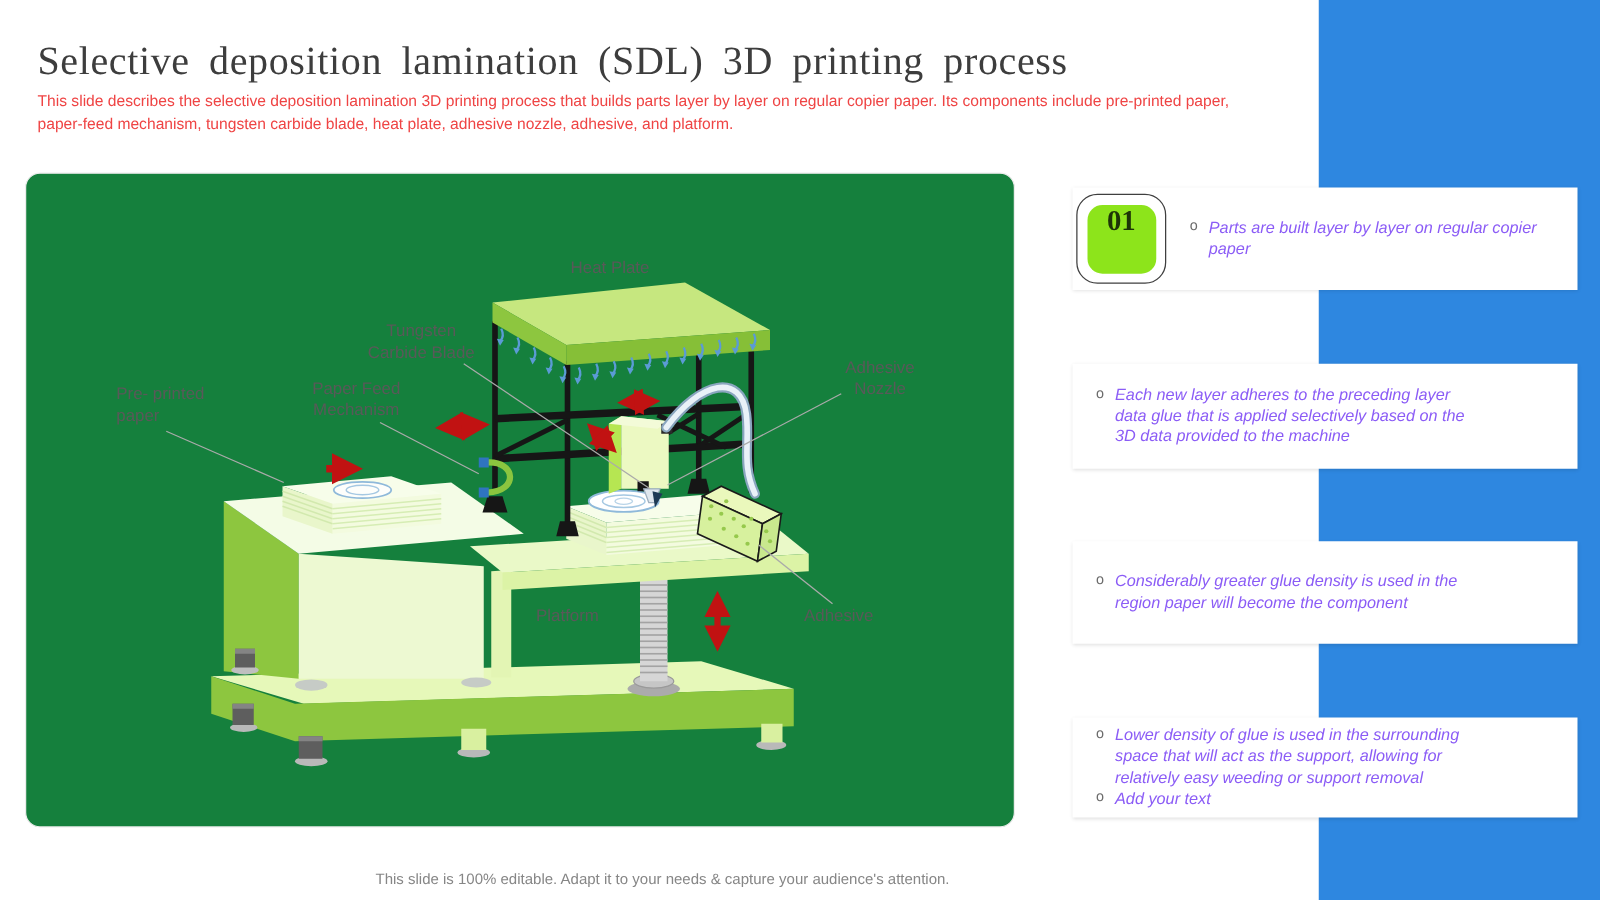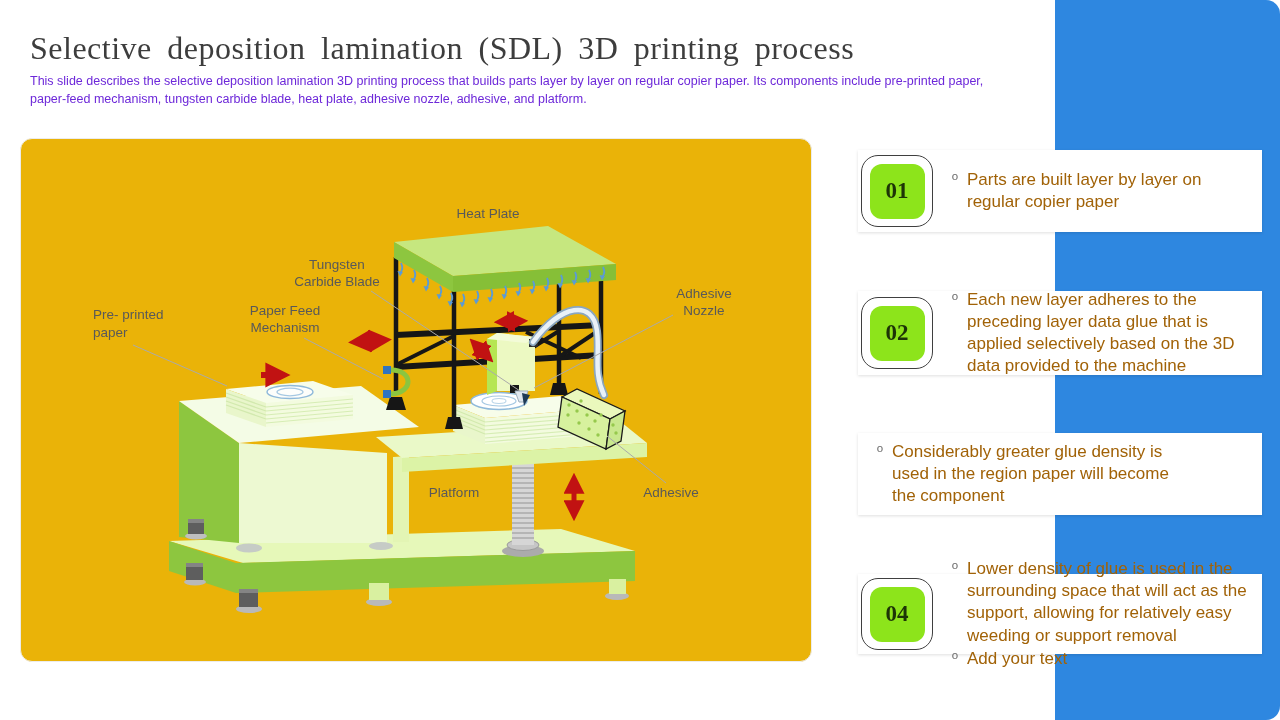--- a/index.html
+++ b/index.html
@@ -1,42 +1,42 @@
 <!DOCTYPE html>
 <html><head>
 <meta charset="utf-8">
 <style>
   html,body{margin:0;padding:0;background:#fff;}
   #slide{position:relative;width:1280px;height:720px;background:#ffffff;overflow:hidden;
-         font-family:"Liberation Sans",sans-serif;border-radius:14px;}
+         font-family:"Liberation Sans",sans-serif;}
   
   #title{position:absolute;left:30px;top:30px;width:1000px;
          font-family:"Liberation Serif",serif;font-size:32px;color:#3d3d3d;
          word-spacing:7px;letter-spacing:.5px;white-space:nowrap;}
   #subtitle{position:absolute;left:30px;top:73px;width:990px;font-size:12.5px;
-            color:#6d28d9;line-height:1.42;}
+            color:#ef4444;line-height:1.42;}
   
   #accent-bar{position:absolute;left:1055px;top:0;width:225px;height:720px;background:#2e87e0;}
   
   #diagram-panel{position:absolute;left:20px;top:138px;width:790px;height:522px;
-                 background:#eab308;border:1px solid #ececec;border-radius:12px;overflow:hidden;text-align:center;}
+                 background:#15803d;border:1px solid #ececec;border-radius:12px;overflow:hidden;text-align:center;}
   #diagram-panel svg{display:block;}
   svg text{font-family:"Liberation Sans",sans-serif;font-size:13.5px;fill:#595959;}
   
   .step-card{position:absolute;left:858px;width:404px;background:#ffffff;
              box-shadow:0 1px 3px rgba(0,0,0,.13);display:flex;align-items:center;padding:0;}
   .badge-outline{flex:0 0 auto;width:70px;height:70px;margin-left:3px;border:1.6px solid #3f3f3f;
                  border-radius:17px;background:#fff;display:flex;align-items:center;justify-content:center;}
   .badge-green{width:55px;height:55px;border-radius:12px;background:#8de41b;
-               display:flex;align-items:center;justify-content:center;}
+               display:flex;align-items:flex-start;justify-content:center;}
   .badge-num{font-family:"Liberation Serif",serif;font-weight:bold;font-size:23px;color:#1d3407;}
   .bullets{list-style:none;margin:0;padding:0 10px 0 10px;width:312px;}
   .bullet{display:flex;margin:1px 0;}
   .marker{flex:0 0 24px;text-align:center;font-size:11.5px;color:#6b6b6b;line-height:1.3;}
-  .btext{font-size:17px;color:#a16207;line-height:1.3;}
+  .btext{font-size:13px;color:#8b5cf6;line-height:1.3;font-style:italic;}
   
   #footer-note{position:absolute;left:0;top:696px;width:1060px;text-align:center;
                font-size:12px;color:#868686;}
 </style>
 </head>
 <body>
 
 <div id="slide">
 
   <div id="title">Selective deposition lamination (SDL) 3D printing process</div>
@@ -280,54 +280,45 @@
     </div>
     <ul class="bullets">
       <li class="bullet">
         <span class="marker">o</span>
         <span class="btext">Parts are built layer by layer on regular copier paper</span>
       </li>
     </ul>
   </div>
 
   <div class="step-card" style="top:291px;height:84px;">
-    <div class="badge-outline">
-      <div class="badge-green">
-        <span class="badge-num">02</span>
-      </div>
-    </div>
     <ul class="bullets">
       <li class="bullet">
         <span class="marker">o</span>
         <span class="btext">Each new layer adheres to the preceding layer data glue that is applied selectively based on the 3D data provided to the machine</span>
       </li>
     </ul>
   </div>
 
   <div class="step-card" style="top:433px;height:82px;">
     <ul class="bullets">
       <li class="bullet">
         <span class="marker">o</span>
         <span class="btext">Considerably greater glue density is used in the region paper will become the component</span>
       </li>
     </ul>
   </div>
 
   <div class="step-card" style="top:574px;height:80px;">
-    <div class="badge-outline">
-      <div class="badge-green">
-        <span class="badge-num">04</span>
-      </div>
-    </div>
     <ul class="bullets">
       <li class="bullet">
         <span class="marker">o</span>
         <span class="btext">Lower density of glue is used in the surrounding space that will act as the support, allowing for relatively easy weeding or support removal</span>
       </li>
       <li class="bullet">
         <span class="marker">o</span>
         <span class="btext">Add your text</span>
       </li>
     </ul>
   </div>
 
+  <div id="footer-note">This slide is 100% editable. Adapt it to your needs &amp; capture your audience's attention.</div>
 
 </div>
 
 </body></html>

